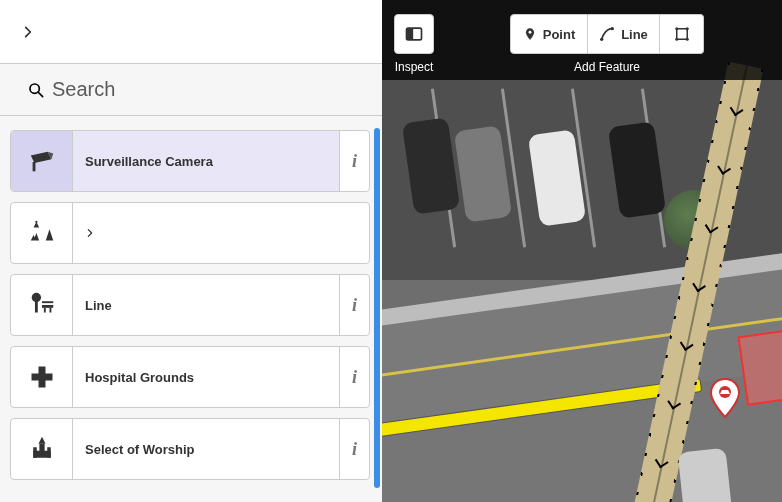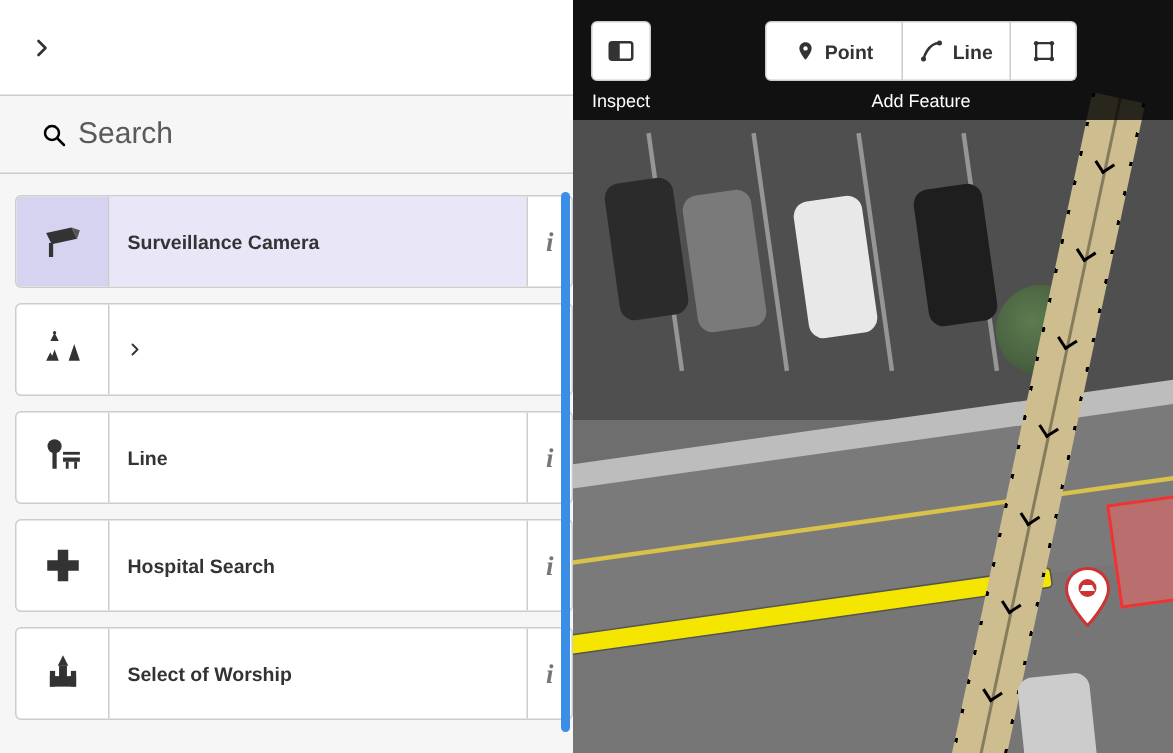--- a/index.html
+++ b/index.html
@@ -21,21 +21,21 @@
   .search-row {
     height: 52px; display: flex; align-items: center; padding: 0 28px;
     border-bottom: 1px solid #ccc; background: #f6f6f6;
   }
   .search-input {
     flex: 1; border: none; background: transparent; font-size: 20px;
     color: #333; margin-left: 8px; outline: none;
   }
   .search-input::placeholder { color: #5a5a5a; }
   .list-wrap { flex: 1; overflow: hidden; position: relative; }
-  .list { padding: 14px 0 10px 10px; height: 100%; overflow-y: hidden; }
+  .list { padding: 14px 12px 10px 10px; height: 100%; overflow-y: hidden; }
   .scrollbar {
     position: absolute; right: 2px; top: 12px; width: 6px; height: 360px;
     background: #3a8ee6; border-radius: 3px;
   }
   .item {
     display: flex; align-items: stretch; height: 62px; margin-bottom: 10px;
     border: 1px solid #ccc; border-radius: 4px; background: #fff; overflow: hidden;
   }
   .item-icon {
     width: 62px; display: flex; align-items: center; justify-content: center;
@@ -130,21 +130,21 @@
   }
   .toolbar {
     position: absolute; left: 394px; top: 14px; display: flex; align-items: flex-start;
   }
   .toolgroup { display: flex; flex-direction: column; align-items: center; margin-right: 76px; }
   .toolbtn {
     display: flex; align-items: center; justify-content: center;
     background: #fff; height: 40px; border: 1px solid #ccc;
   }
   .toolbtn.single { width: 40px; border-radius: 4px; }
-  .toolbtn.pill-l { width: 92px; border-radius: 4px 0 0 4px; justify-content: center; }
+  .toolbtn.pill-l { width: 78px; border-radius: 4px 0 0 4px; justify-content: center; }
   .toolbtn.pill-m { width: 72px; border-left: none; }
   .toolbtn.pill-r { width: 44px; border-left: none; border-radius: 0 4px 4px 0; }
   .toolcaption { color: #fff; font-size: 12px; margin-top: 6px; }
   .toolrow { display: flex; }
   .toollabel { font-size: 13px; font-weight: 700; color: #333; margin-left: 6px; }
   .addgroup { display: flex; flex-direction: column; align-items: center; }
   svg { display: block; }
 </style>
 </head>
 <body>
@@ -215,21 +215,21 @@
         <div class="item-info">i</div>
       </div>
 
       <div class="item">
         <div class="item-icon">
           <svg width="28" height="28" viewBox="0 0 32 32">
               <rect x="12" y="4" width="8" height="24" fill="#333"></rect>
               <rect x="4" y="12" width="24" height="8" fill="#333"></rect>
             </svg>
         </div>
-        <div class="item-label">Hospital Search</div>
+        <div class="item-label">Hospital Grounds</div>
         <div class="item-info">i</div>
       </div>
 
       <div class="item">
         <div class="item-icon">
           <svg width="28" height="28" viewBox="0 0 32 32">
               <path d="M16 2 L20 10 L12 10 Z" fill="#333"></path>
               <rect x="13" y="10" width="6" height="10" fill="#333"></rect>
               <rect x="6" y="18" width="20" height="8" fill="#333"></rect>
               <rect x="6" y="14" width="4" height="12" fill="#333"></rect>

